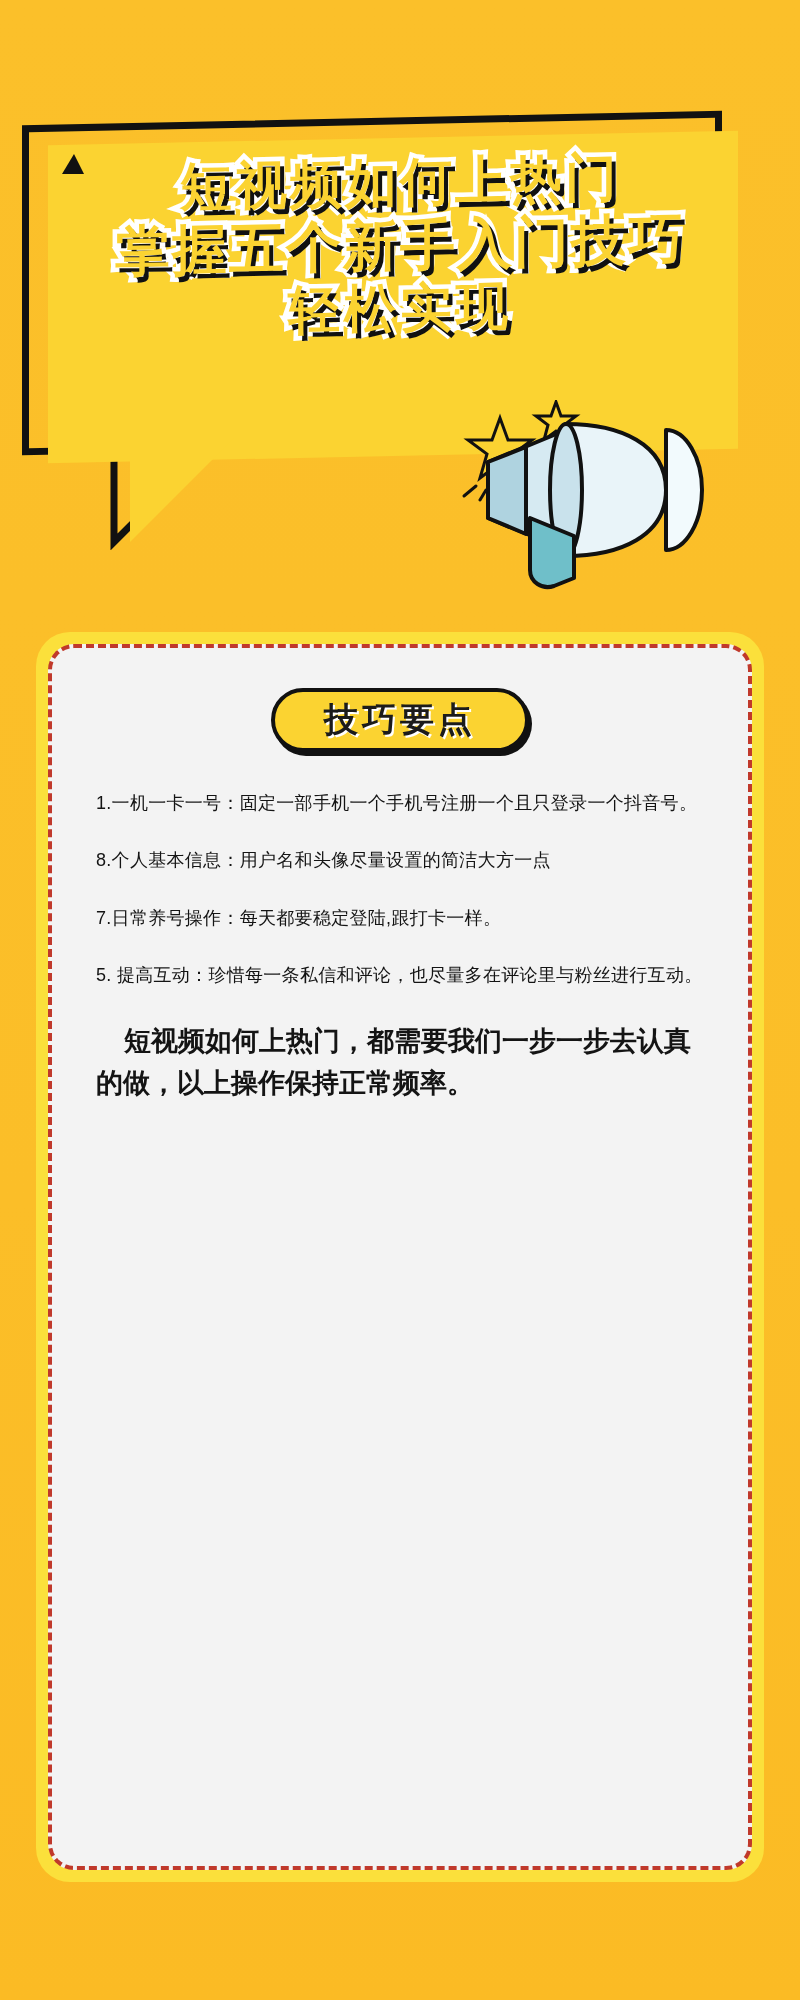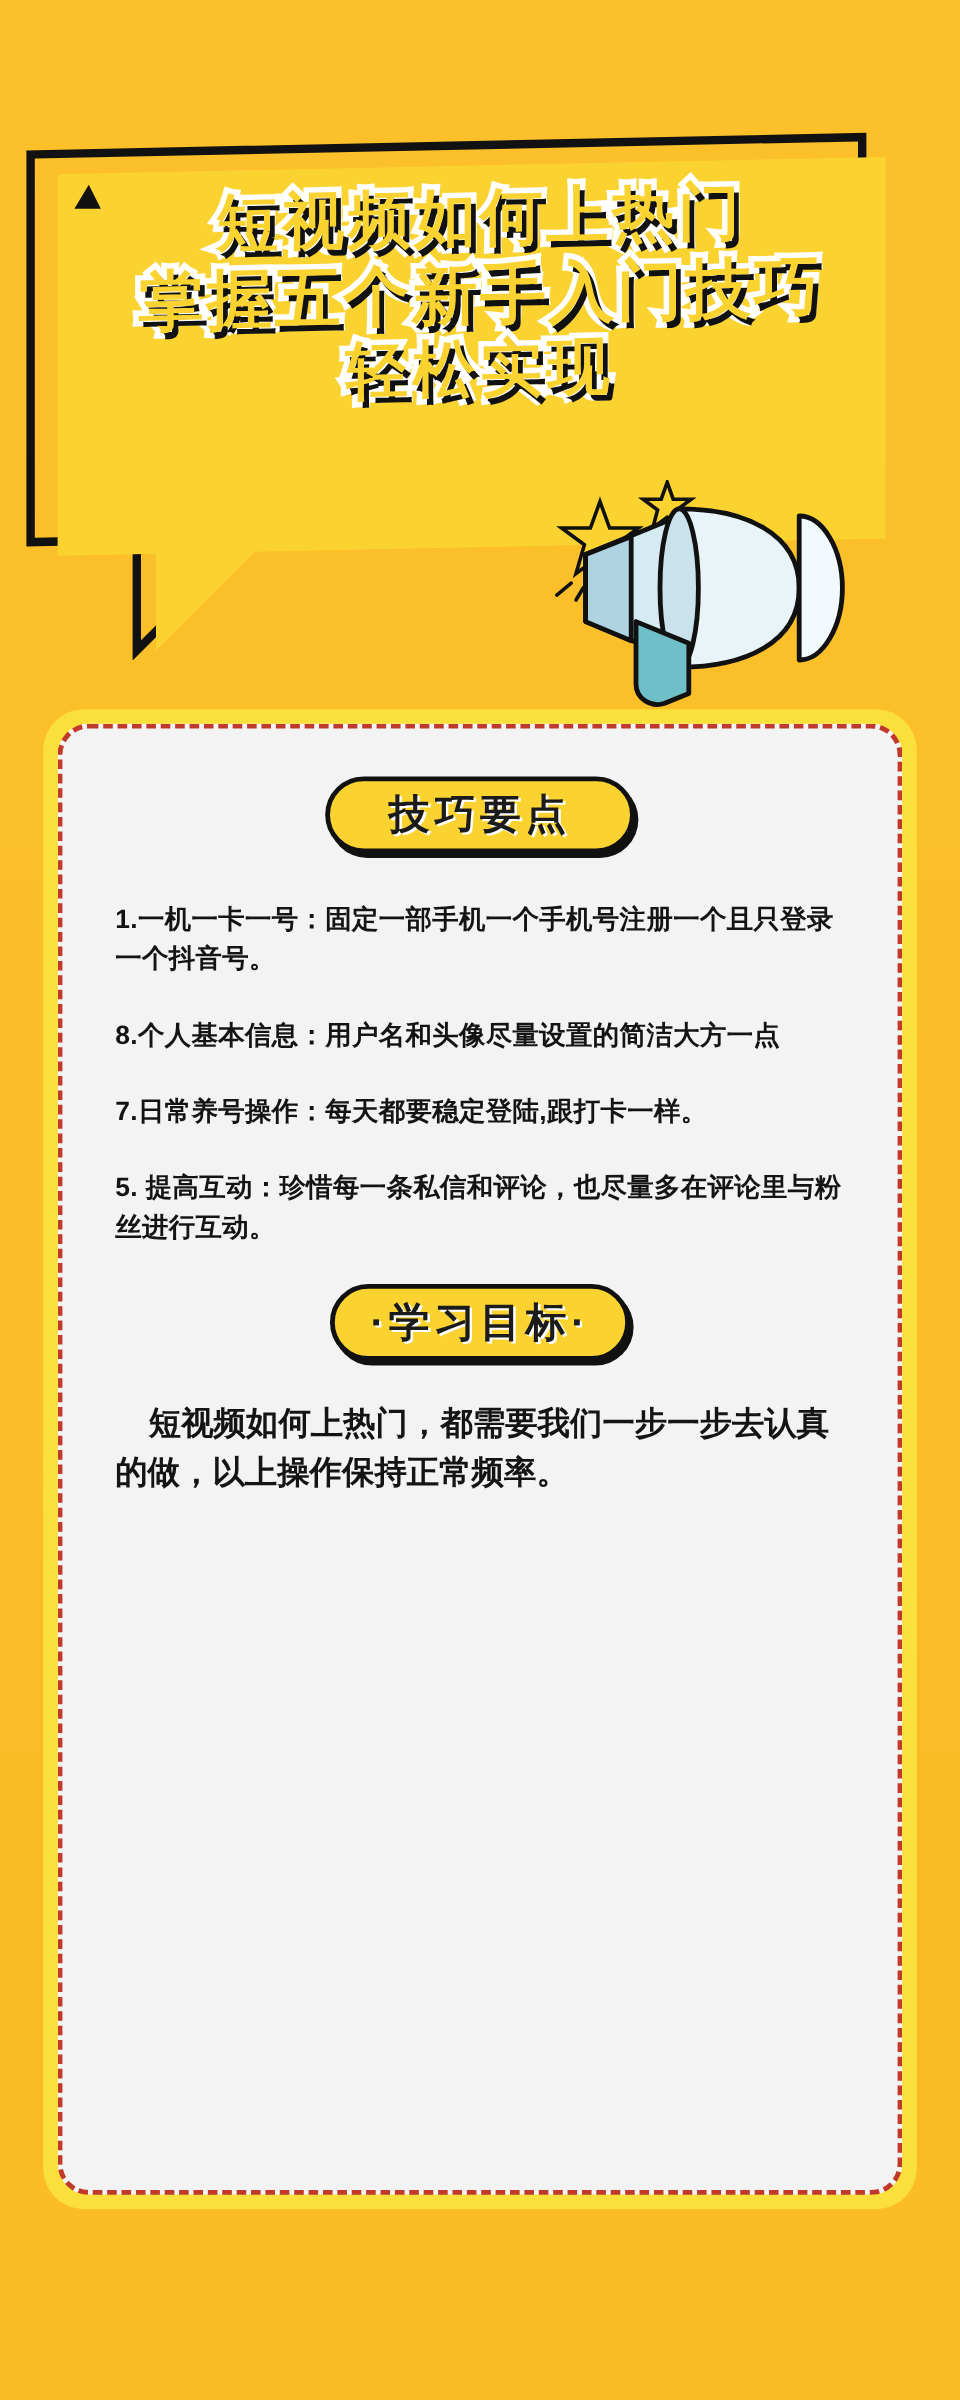--- a/index.html
+++ b/index.html
@@ -85,21 +85,21 @@
 
   
   .stars { position: absolute; left: 460px; top: 300px; z-index: 7; }
 
   
   .megaphone { position: absolute; left: 470px; top: 300px; z-index: 8; }
 
   
   .card {
     position: absolute;
-    left: 36px; top: 591px;
+    left: 36px; top: 632px;
     width: 728px; height: 1250px;
     background: #FBE03B;
     border-radius: 34px;
     padding: 12px;
   }
   .card-inner {
     width: 100%; height: 100%;
     background: #F3F3F3;
     border: 4px dashed #C0392B;
     border-radius: 26px;
@@ -122,22 +122,22 @@
     letter-spacing: 4px;
     color: #1b1b1b;
     text-shadow: 2px 2px 0 #fff;
   }
   .pill.small { width: 250px; }
 
   .tips {
     margin-top: 38px;
   }
   .tip {
-    font-weight: bold;
-    font-size: 22px;
+    font-weight: normal;
+    font-size: 18px;
     line-height: 1.52;
     color: #141414;
     margin-bottom: 30px;
     letter-spacing: 0.3px;
   }
 
   .goal-pill-wrap { margin-top: 10px; }
 
   .goal-text {
     margin-top: 32px;
@@ -216,24 +216,19 @@
         <span>技巧要点</span>
       </div>
 
       <div class="tips">
         <p class="tip">1.一机一卡一号：固定一部手机一个手机号注册一个且只登录一个抖音号。</p>
         <p class="tip">8.个人基本信息：用户名和头像尽量设置的简洁大方一点</p>
         <p class="tip"> 7.日常养号操作：每天都要稳定登陆,跟打卡一样。</p>
         <p class="tip">5. 提高互动：珍惜每一条私信和评论，也尽量多在评论里与粉丝进行互动。</p>
       </div>
 
-      <div class="goal-pill-wrap">
-        <div class="pill small">
-          <span>·学习目标·</span>
-        </div>
-      </div>
 
       <p class="goal-text">短视频如何上热门，都需要我们一步一步去认真的做，以上操作保持正常频率。</p>
 
     </div>
   </div>
 
 </div>
 
 </body></html>

